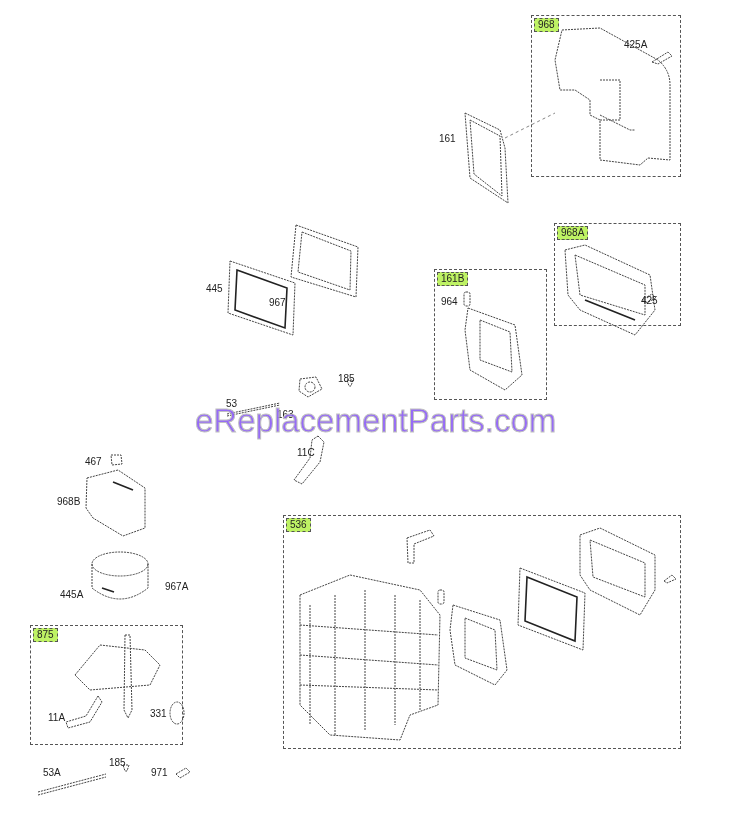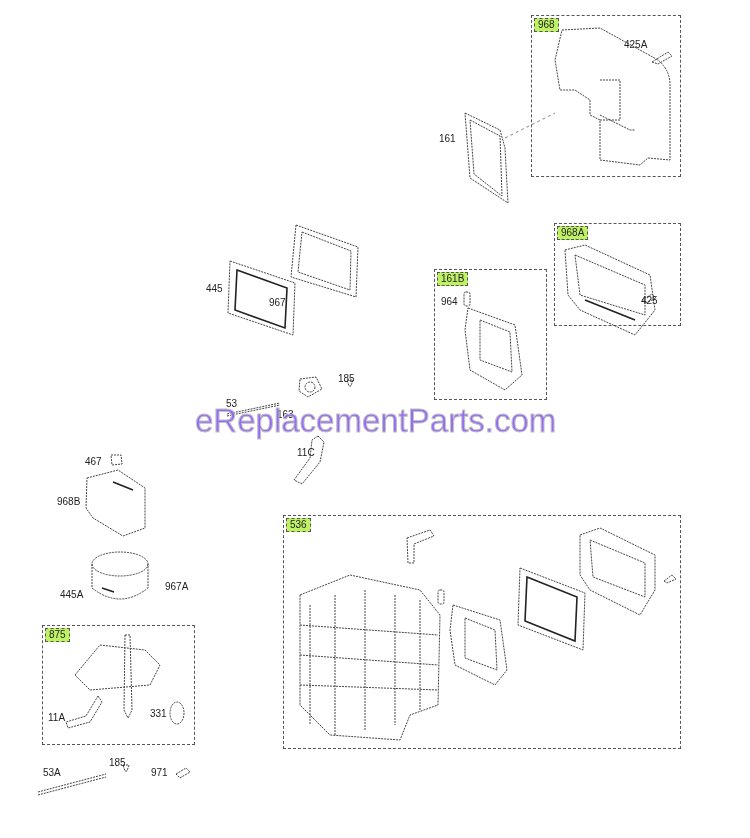--- a/index.html
+++ b/index.html
@@ -104,21 +104,21 @@
 </svg>
 <div class="lbl" style="left:57px;top:497px;">968B</div>
 <svg class="part" style="left:88px;top:548px" width="65" height="60">
   <ellipse class="p" cx="32" cy="16" rx="28" ry="12"></ellipse>
   <path class="p" d="M4 16 L4 40 Q32 62 60 40 L60 16"></path>
   <path class="s" d="M14 40 L26 44"></path>
 </svg>
 <div class="lbl" style="left:60px;top:590px;">445A</div>
 <div class="lbl" style="left:165px;top:582px;">967A</div>
 
-<div class="box" style="left:42px;top:625px;width:153px;height:120px;text-align:right;">
+<div class="box" style="left:30px;top:625px;width:153px;height:120px;text-align:right;">
   <span class="tag">875</span>
 </div>
 <svg class="part" style="left:70px;top:630px" width="100" height="100">
   <path class="p" d="M5 45 L30 15 L75 20 L90 35 L80 55 L20 60 Z"></path>
   <path class="p" d="M55 5 L60 5 L62 80 L58 88 L54 80 Z"></path>
 </svg>
 <svg class="part" style="left:60px;top:692px" width="45" height="40">
   <path class="p" d="M38 4 L42 10 L30 30 L8 36 L6 30 L26 24 Z"></path>
 </svg>
 <div class="lbl" style="left:48px;top:713px;">11A</div>

